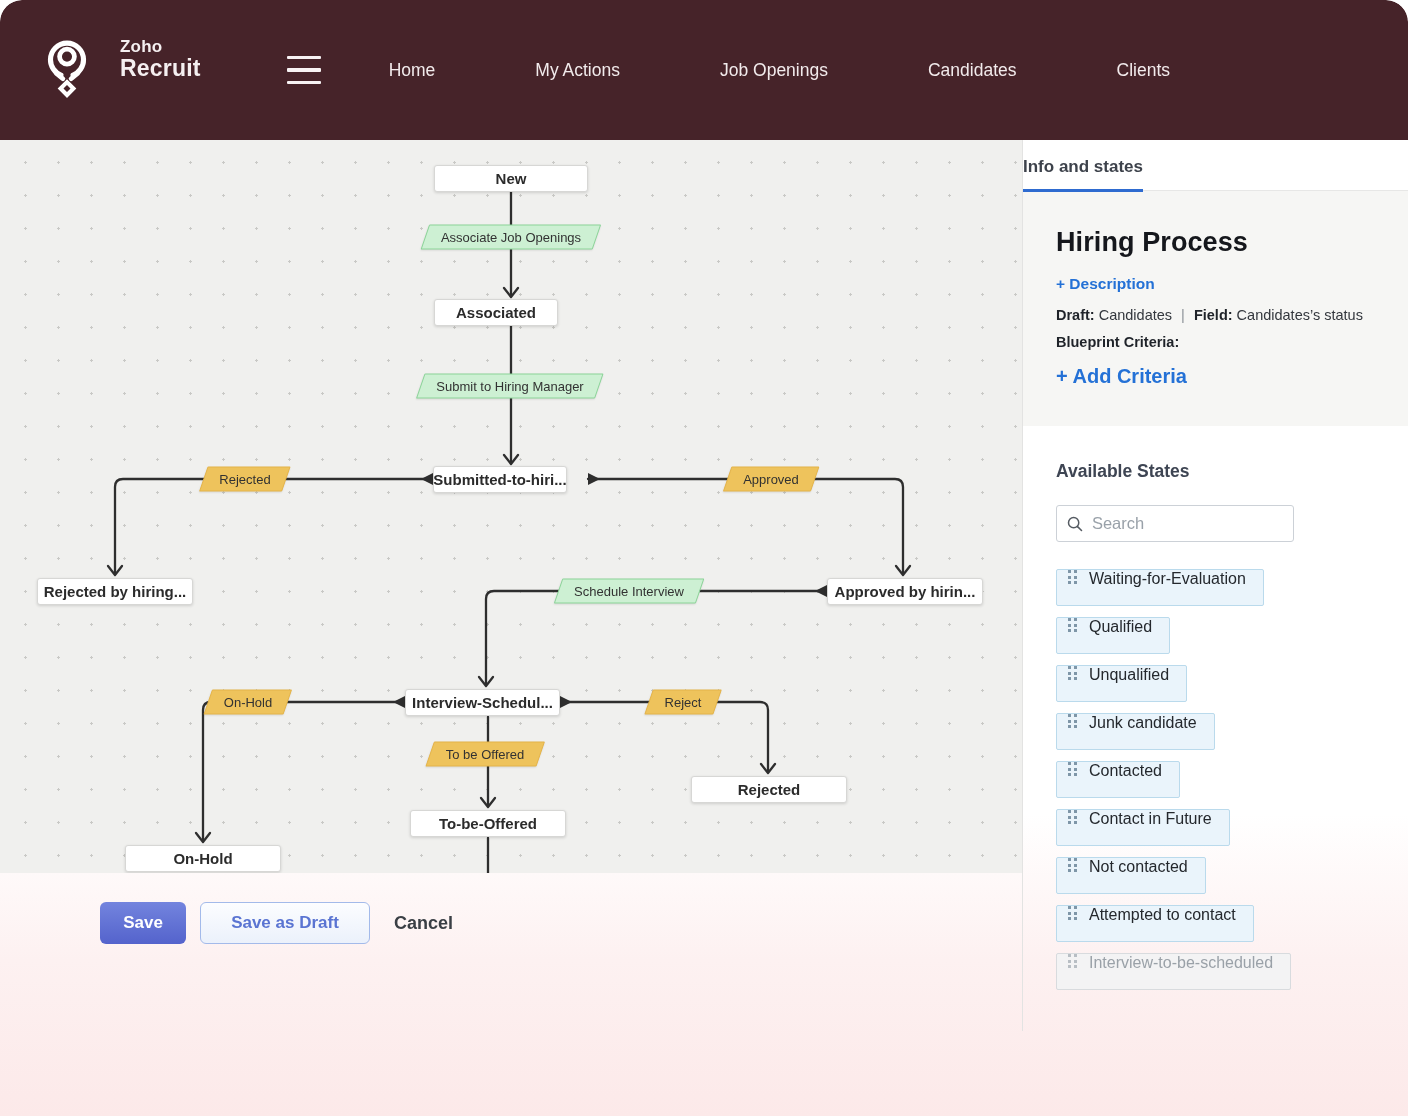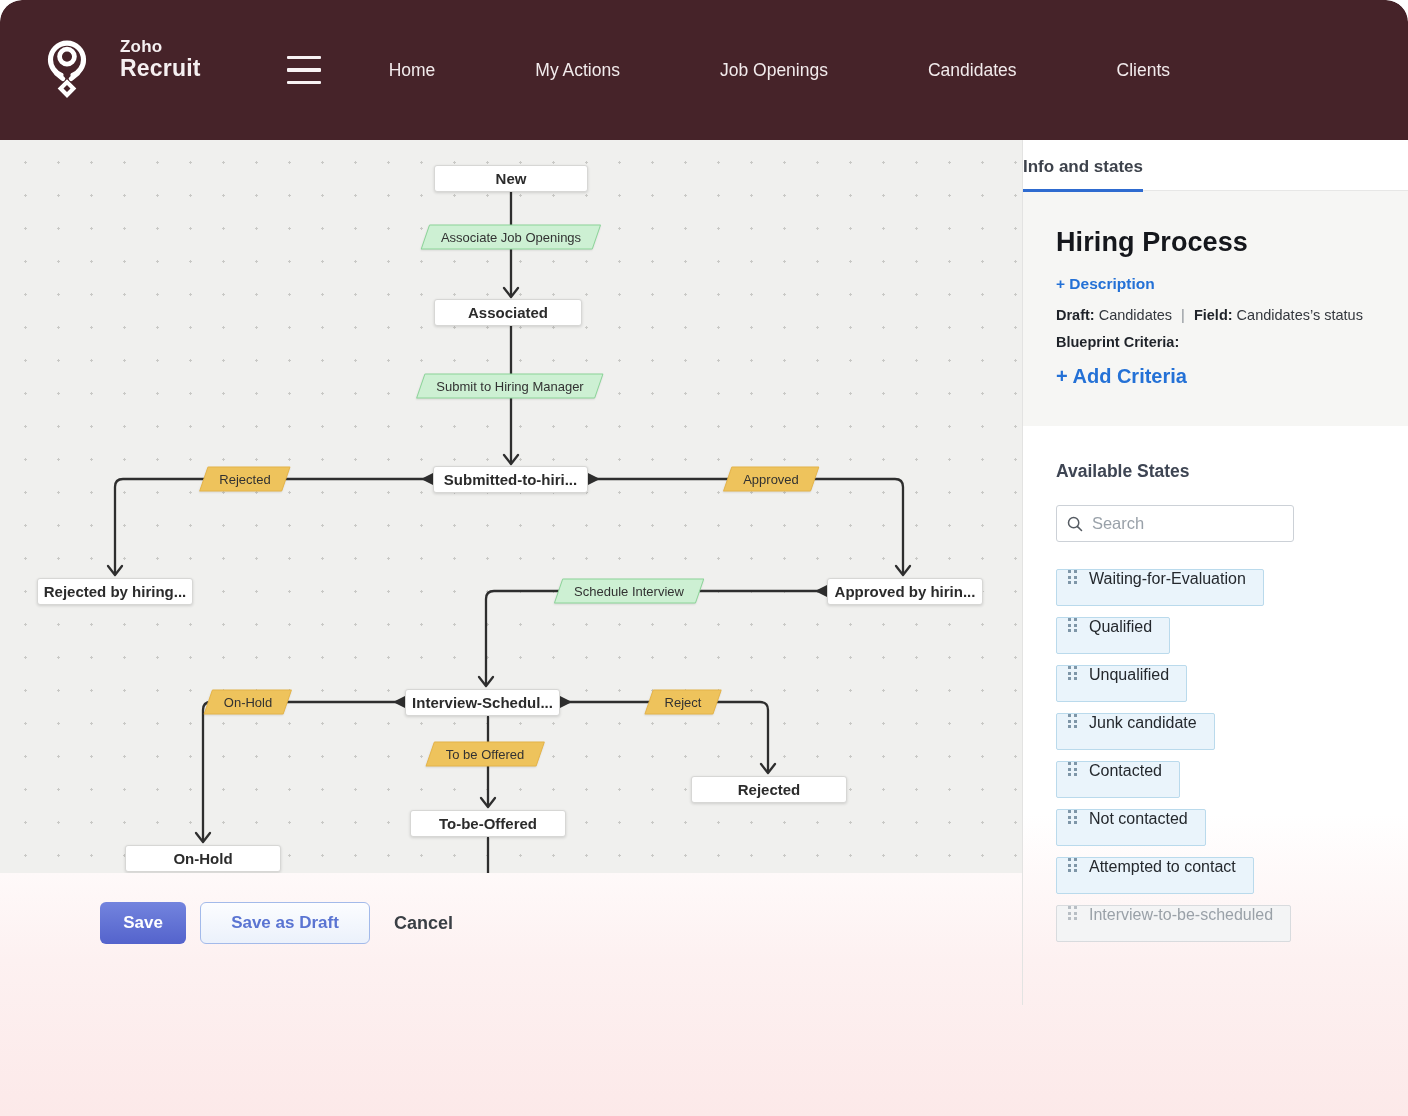--- a/index.html
+++ b/index.html
@@ -154,22 +154,22 @@
         <g fill="#2e2e2e" stroke="none">
           <polygon points="433,333 433,345 421,339"></polygon>
           <polygon points="588,333 588,345 600,339"></polygon>
           <polygon points="827,445 827,457 815,451"></polygon>
           <polygon points="405,556 405,568 393,562"></polygon>
           <polygon points="560,556 560,568 572,562"></polygon>
         </g>
       </svg>
 
     <div class="node" style="left: 434px; top: 25px; width: 154px;">New</div>
-        <div class="node" style="left: 434px; top: 159px; width: 148px;">Associated</div>
-        <div class="node" style="left: 433px; top: 326px; width: 155px;">Submitted-to-hiri...</div>
+        <div class="node" style="left: 434px; top: 159px; width: 124px;">Associated</div>
+        <div class="node" style="left: 433px; top: 326px; width: 134px;">Submitted-to-hiri...</div>
         <div class="node" style="left: 37px; top: 438px; width: 156px;">Rejected by hiring...</div>
         <div class="node" style="left: 827px; top: 438px; width: 156px;">Approved by hirin...</div>
         <div class="node" style="left: 405px; top: 549px; width: 155px;">Interview-Schedul...</div>
         <div class="node" style="left: 691px; top: 636px; width: 156px;">Rejected</div>
         <div class="node" style="left: 410px; top: 670px; width: 156px;">To-be-Offered</div>
         <div class="node" style="left: 125px; top: 705px; width: 156px;">On-Hold</div>
         <div class="trans green" style="left: 511px; top: 97px;">
           <b>Associate Job Openings</b>
         </div>
         <div class="trans green" style="left: 510px; top: 246px;">
@@ -279,20 +279,31 @@
             </div>
             <div class="chip">
               <span class="handle">
                 <i></i>
                 <i></i>
                 <i></i>
                 <i></i>
                 <i></i>
                 <i></i>
               </span>
+              <span>Contact in Future</span>
+            </div>
+            <div class="chip">
+              <span class="handle">
+                <i></i>
+                <i></i>
+                <i></i>
+                <i></i>
+                <i></i>
+                <i></i>
+              </span>
               <span>Not contacted</span>
             </div>
             <div class="chip">
               <span class="handle">
                 <i></i>
                 <i></i>
                 <i></i>
                 <i></i>
                 <i></i>
                 <i></i>

